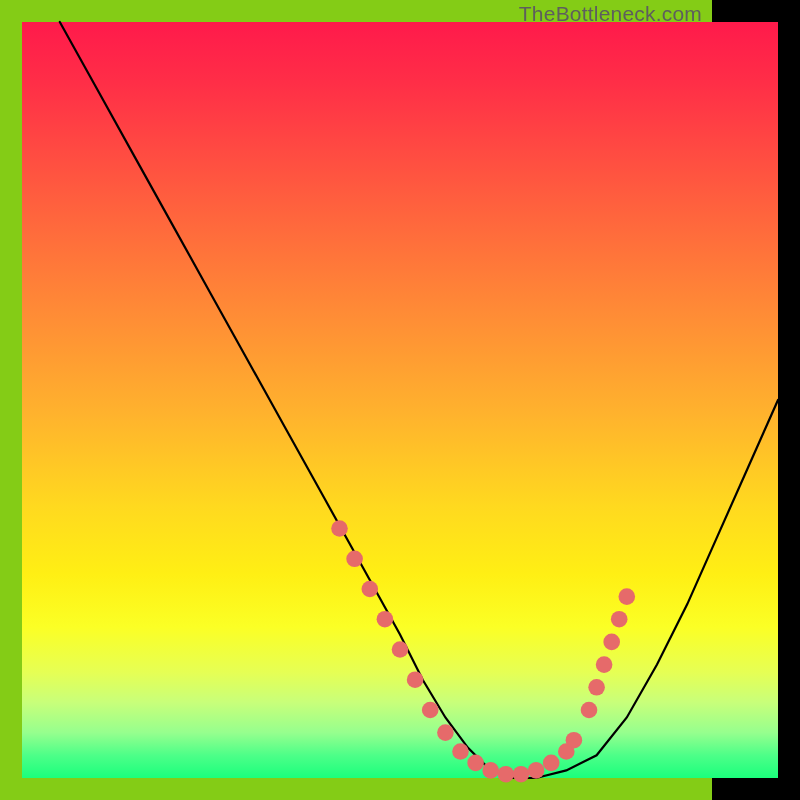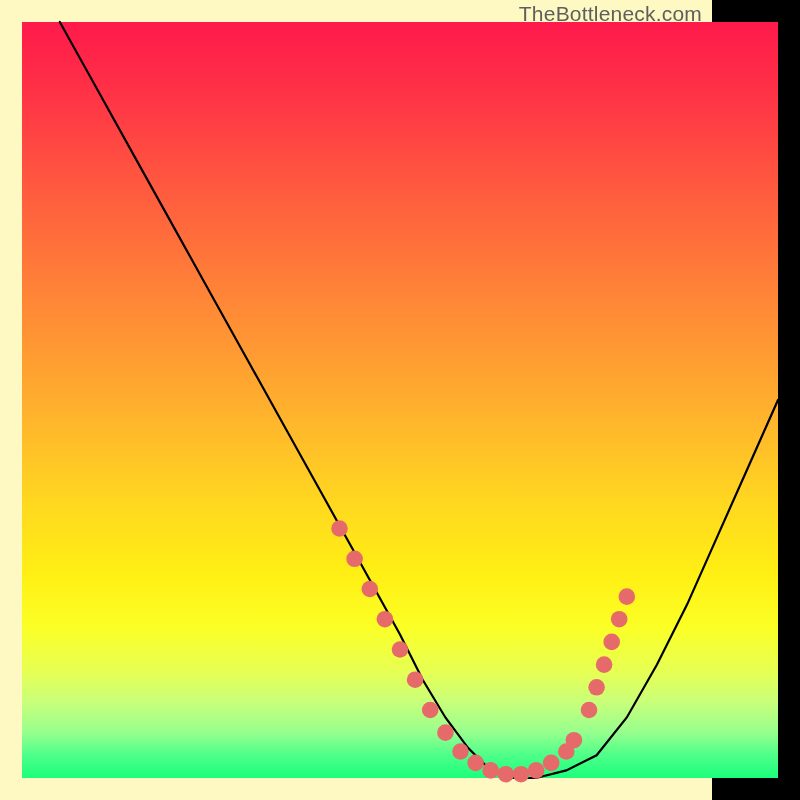--- a/index.html
+++ b/index.html
@@ -10,21 +10,21 @@
     background: #000;
     overflow: hidden;
     font-family: Arial, Helvetica, sans-serif;
   }
   .frame {
     position: absolute;
     top: 0;
     left: 0;
     width: 712px;
     height: 800px;
-    background: #fef9c3;
+    background: #84cc16;
   }
   .plot-area {
     position: absolute;
     top: 22px;
     left: 22px;
     width: 756px;
     height: 756px;
     
     background: linear-gradient(
       to bottom,

